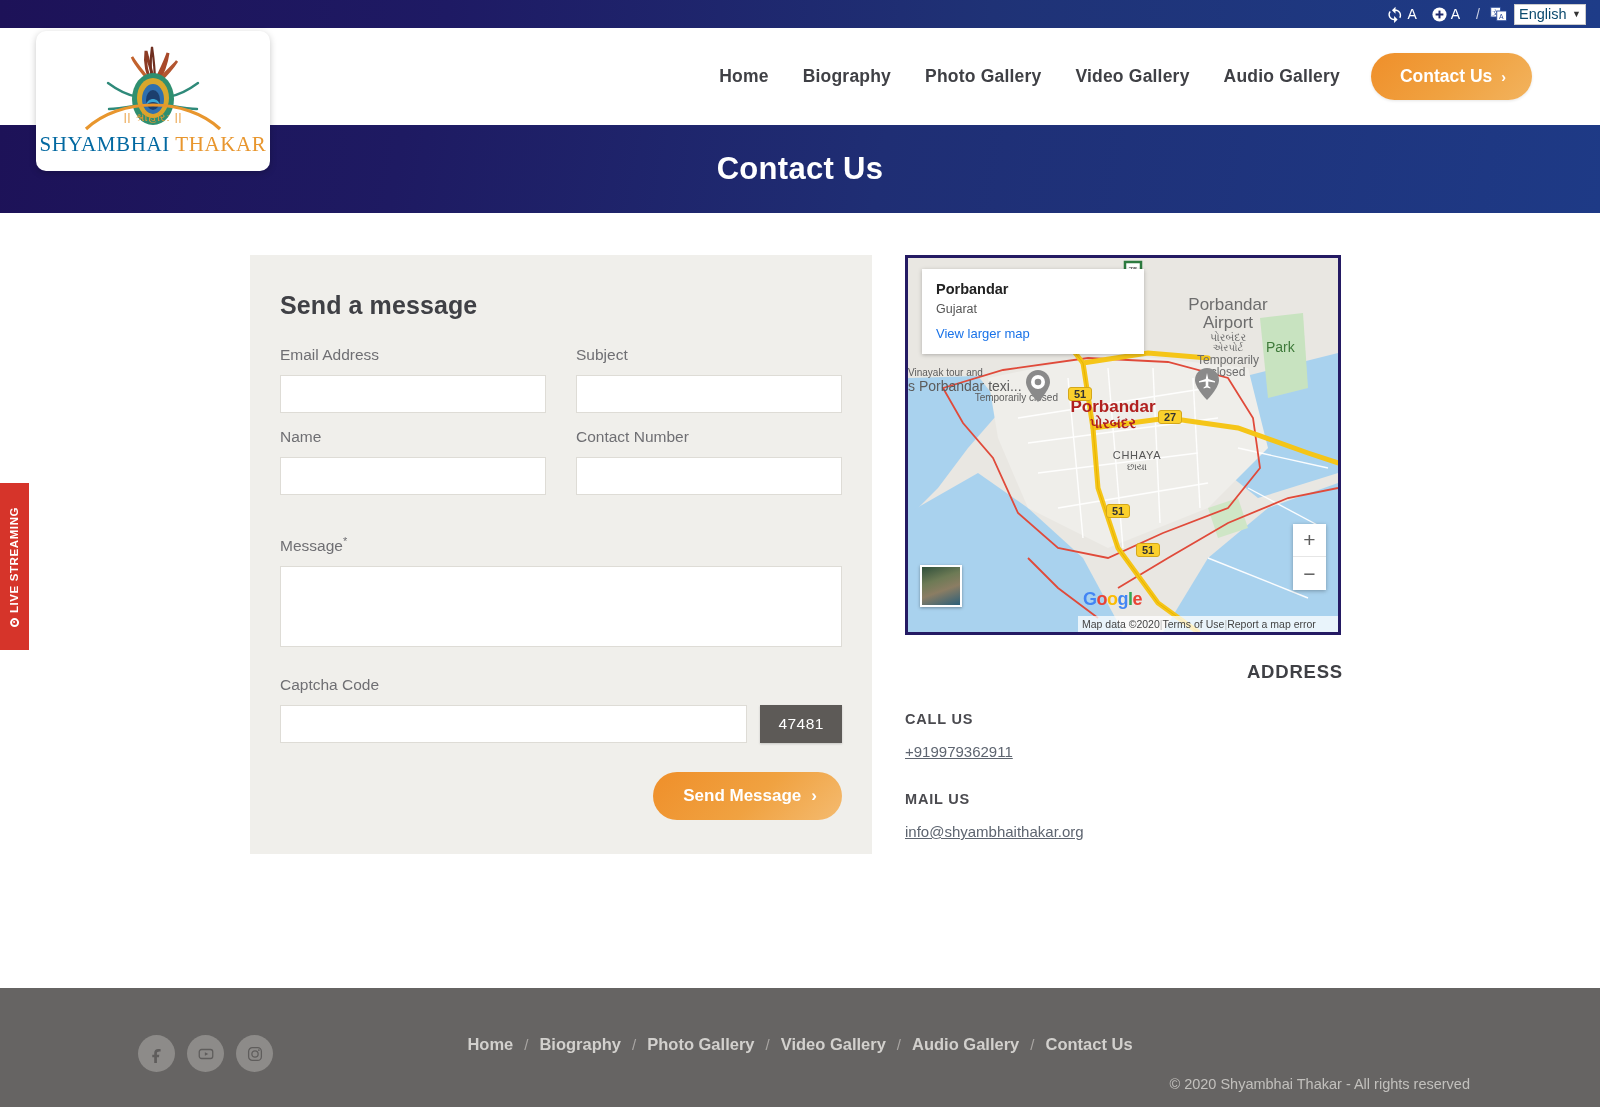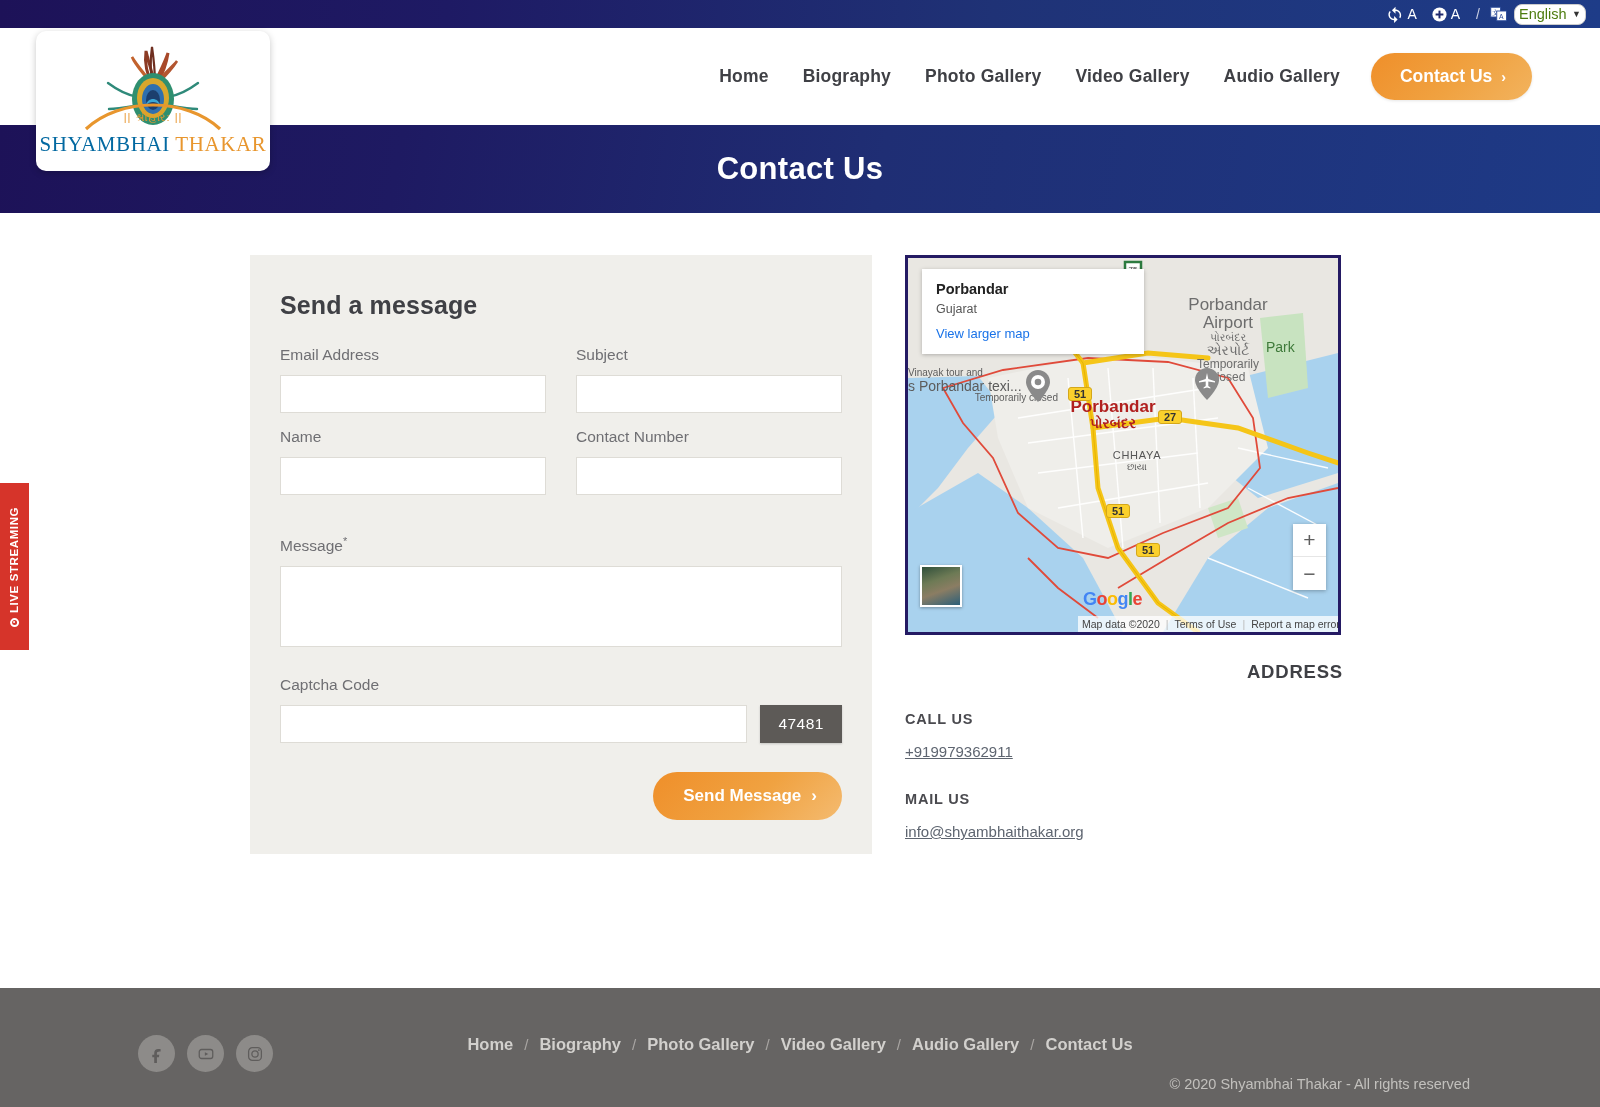--- a/index.html
+++ b/index.html
@@ -32,27 +32,27 @@
   .tb-item .glyph { display: flex; align-items: center; }
   .tb-sep { color: #c9cfe4; font-size: 14px; margin-left: 16px; }
   .lang-wrap {
     margin-left: 10px;
     display: flex; align-items: center; gap: 6px;
   }
   .gt-icon { width: 18px; height: 18px; display:block; }
   .lang-select {
     background: #ffffff;
     border: 1px solid #cccccc;
-    color: #4d7c0f;
+    color: #0c4a6e;
     font-family: "Liberation Sans", sans-serif;
     font-size: 14.5px;
     padding: 1px 3px 2px 4px;
     height: 21px;
     line-height: 17px;
-    border-radius: 8px;
+    border-radius: 0;
     appearance: none;
     -webkit-appearance: none;
     padding-right: 18px;
     background-image: none;
     cursor: pointer;
   }
   .lang-box { position: relative; display: inline-block; }
   .lang-box .caret {
     position: absolute; right: 5px; top: 50%; transform: translateY(-50%);
     font-size: 9px; color: #333; pointer-events: none;
@@ -304,21 +304,21 @@
     font-size: 18px; font-weight: bold; letter-spacing: -0.5px;
     z-index: 12;
   }
   .g-logo .c1{color:#4285F4}.g-logo .c2{color:#EA4335}.g-logo .c3{color:#FBBC05}
   .g-logo .c4{color:#4285F4}.g-logo .c5{color:#34A853}.g-logo .c6{color:#EA4335}
   .map-attr {
     position: absolute; left: 170px; right: 0; bottom: 0;
     background: rgba(255,255,255,0.75);
     font-size: 10.5px; color: #444;
     padding: 2px 4px;
-    display: flex; gap: 6px; align-items: center;
+    display: flex; align-items: center;
     z-index: 12;
     white-space: nowrap;
   }
   .map-attr span { cursor: pointer; }
   .map-attr .bar { color: #bbb; }
 
   
   .addr { margin-top: 26px; }
   .addr h3 {
     font-size: 18.5px; font-weight: bold; color: #3f4045;
@@ -604,21 +604,21 @@
           <svg width="24" height="32" viewBox="0 0 24 32">
               <path d="M12 0C5.4 0 0 5.4 0 12c0 8 12 20 12 20s12-12 12-20C24 5.4 18.6 0 12 0z" fill="#8a8a8a"></path>
               <path d="M12 5 L13.3 11 L20 13.2 L20 14.6 L13.3 13.6 L13.3 18 L15.4 19.4 L15.4 20.4 L12 19.6 L8.6 20.4 L8.6 19.4 L10.7 18 L10.7 13.6 L4 14.6 L4 13.2 L10.7 11 Z" fill="#ffffff"></path>
             </svg>
         </div>
 
         <div style="position:absolute;left:262px;top:38px;width:116px;text-align:center;z-index:8;line-height:1.05;">
           <div style="font-size:17px;color:#6d6d6d;">Porbandar</div>
           <div style="font-size:17px;color:#6d6d6d;">Airport</div>
           <div style="font-size:11px;color:#6d6d6d;">પોરબંદર</div>
-          <div style="font-size:14px;color:#6d6d6d;">એરપોર્ટ</div>
+          <div style="font-size:10px;color:#6d6d6d;">એરપોર્ટ</div>
           <div style="font-size:12px;color:#6d6d6d;">Temporarily</div>
           <div style="font-size:12px;color:#6d6d6d;">closed</div>
         </div>
         <div style="position:absolute;left:358px;top:81px;z-index:8;font-size:14px;color:#3f7a3a;">Park</div>
         <div style="position:absolute;left:0px;top:110px;width:150px;z-index:8;line-height:1.06;">
           <div style="font-size:10px;color:#5c5c5c;">Vinayak tour and</div>
           <div style="font-size:14px;color:#5c5c5c;">s Porbandar texi...</div>
           <div style="font-size:10px;color:#5c5c5c;text-align:right;">Temporarily closed</div>
         </div>
         <div style="position:absolute;left:150px;top:140px;z-index:8;text-align:center;width:110px;line-height:1.05;">

